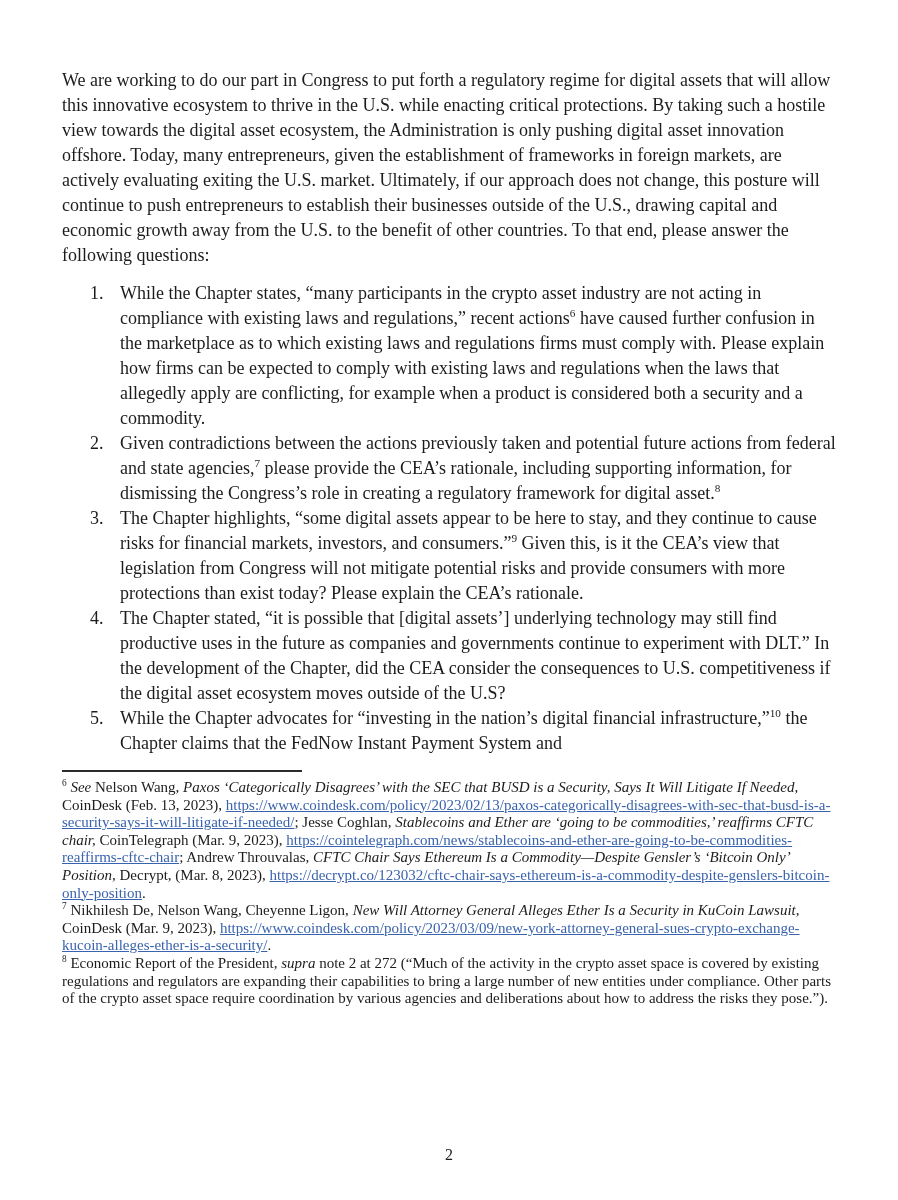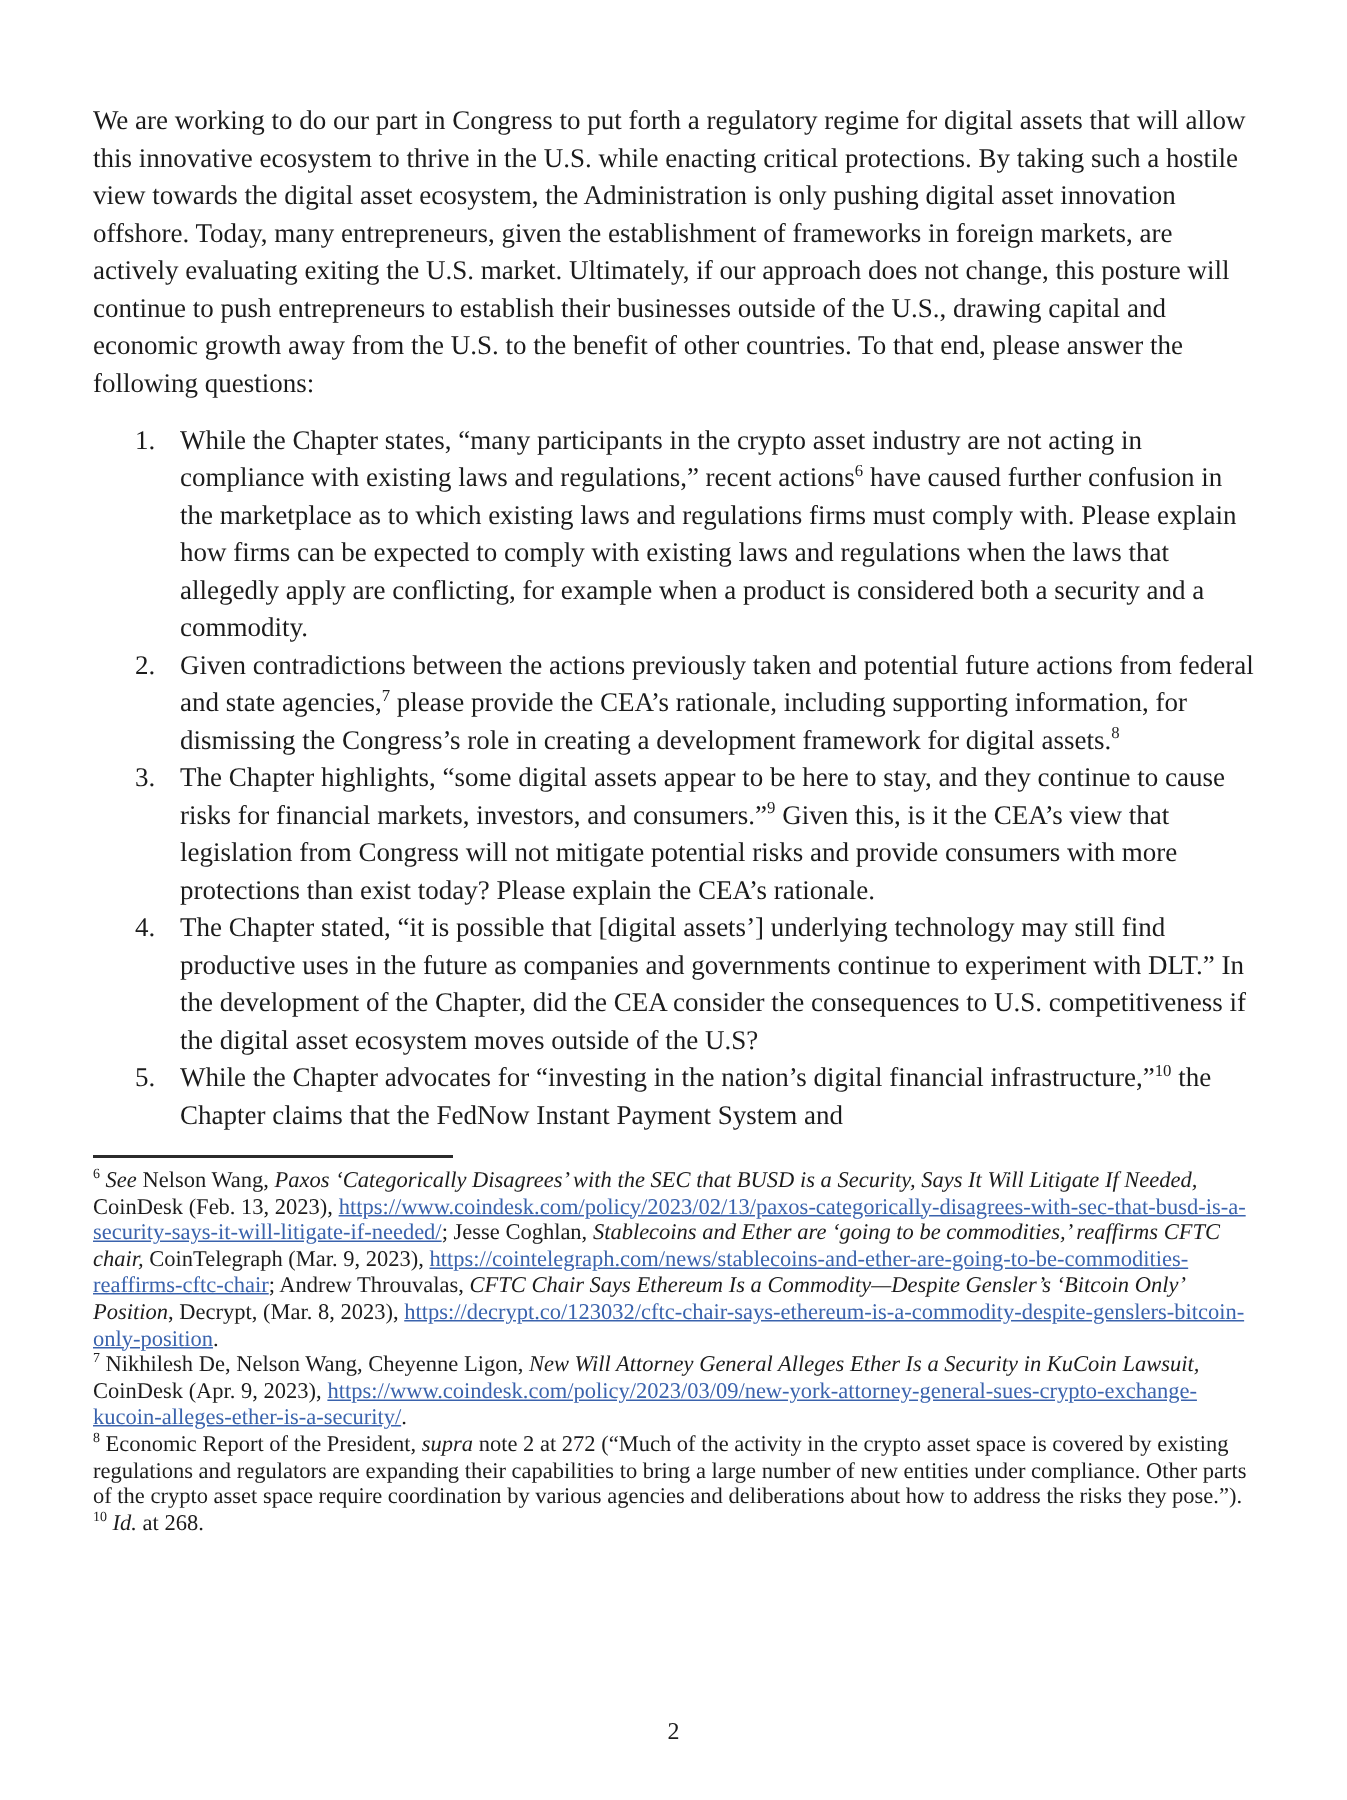--- a/index.html
+++ b/index.html
@@ -33,40 +33,39 @@
 
     <p class="intro">We are working to do our part in Congress to put forth a regulatory regime for digital assets that will allow this innovative ecosystem to thrive in the U.S. while enacting critical protections. By taking such a hostile view towards the digital asset ecosystem, the Administration is only pushing digital asset innovation offshore. Today, many entrepreneurs, given the establishment of frameworks in foreign markets, are actively evaluating exiting the U.S. market.  Ultimately, if our approach does not change, this posture will continue to push entrepreneurs to establish their businesses outside of the U.S., drawing capital and economic growth away from the U.S. to the benefit of other countries. To that end, please answer the following questions:</p>
 
     <div class="q-list">
       <div class="q-item">
         <span class="q-num">1.</span>
         <span class="q-text"><span>While the Chapter states, “many participants in the crypto asset industry are not acting in compliance with existing laws and regulations,” recent actions</span><sup>6</sup><span> have caused further confusion in the marketplace as to which existing laws and regulations firms must comply with. Please explain how firms can be expected to comply with existing laws and regulations when the laws that allegedly apply are conflicting, for example when a product is considered both a security and a commodity.</span></span>
       </div>
       <div class="q-item">
         <span class="q-num">2.</span>
-        <span class="q-text"><span>Given contradictions between the actions previously taken and potential future actions from federal and state agencies,</span><sup>7</sup><span> please provide the CEA’s rationale, including supporting information, for dismissing the Congress’s role in creating a development framework for digital assets.</span><sup>8</sup></span>
+        <span class="q-text"><span>Given contradictions between the actions previously taken and potential future actions from federal and state agencies,</span><sup>7</sup><span> please provide the CEA’s rationale, including supporting information, for dismissing the Congress’s role in creating a regulatory framework for digital asset.</span><sup>8</sup></span>
       </div>
       <div class="q-item">
         <span class="q-num">3.</span>
         <span class="q-text"><span>The Chapter highlights, “some digital assets appear to be here to stay, and they continue to cause risks for financial markets, investors, and consumers.”</span><sup>9</sup><span> Given this, is it the CEA’s view that legislation from Congress will not mitigate potential risks and provide consumers with more protections than exist today? Please explain the CEA’s rationale.</span></span>
       </div>
       <div class="q-item">
         <span class="q-num">4.</span>
         <span class="q-text"><span>The Chapter stated, “it is possible that [digital assets’] underlying technology may still find productive uses in the future as companies and governments continue to experiment with DLT.” In the development of the Chapter, did the CEA consider the consequences to U.S. competitiveness if the digital asset ecosystem moves outside of the U.S?</span></span>
       </div>
       <div class="q-item">
         <span class="q-num">5.</span>
         <span class="q-text"><span>While the Chapter advocates for “investing in the nation’s digital financial infrastructure,”</span><sup>10</sup><span> the Chapter claims that the FedNow Instant Payment System and</span></span>
       </div>
     </div>
 
     <div class="footnotes">
       <hr class="fn-sep">
       <p class="fn"><sup>6</sup><span> </span><em>See</em><span> Nelson Wang, </span><em>Paxos ‘Categorically Disagrees’ with the SEC that BUSD is a Security, Says It Will Litigate If Needed,</em><span> CoinDesk (Feb. 13, 2023), </span><a href="#">https://www.coindesk.com/policy/2023/02/13/paxos-categorically-disagrees-with-sec-that-busd-is-a-security-says-it-will-litigate-if-needed/</a><span>; Jesse Coghlan, </span><em>Stablecoins and Ether are ‘going to be commodities,’ reaffirms CFTC chair,</em><span> CoinTelegraph (Mar. 9, 2023), </span><a href="#">https://cointelegraph.com/news/stablecoins-and-ether-are-going-to-be-commodities-reaffirms-cftc-chair</a><span>; Andrew Throuvalas, </span><em>CFTC Chair Says Ethereum Is a Commodity—Despite Gensler’s ‘Bitcoin Only’ Position</em><span>, Decrypt, (Mar. 8, 2023), </span><a href="#">https://decrypt.co/123032/cftc-chair-says-ethereum-is-a-commodity-despite-genslers-bitcoin-only-position</a><span>.</span></p>
-      <p class="fn"><sup>7</sup><span> Nikhilesh De, Nelson Wang, Cheyenne Ligon, </span><em>New Will Attorney General Alleges Ether Is a Security in KuCoin Lawsuit,</em><span> CoinDesk (Apr. 9, 2023), </span><a href="#">https://www.coindesk.com/policy/2023/03/09/new-york-attorney-general-sues-crypto-exchange-kucoin-alleges-ether-is-a-security/</a><span>.</span></p>
+      <p class="fn"><sup>7</sup><span> Nikhilesh De, Nelson Wang, Cheyenne Ligon, </span><em>New Will Attorney General Alleges Ether Is a Security in KuCoin Lawsuit,</em><span> CoinDesk (Mar. 9, 2023), </span><a href="#">https://www.coindesk.com/policy/2023/03/09/new-york-attorney-general-sues-crypto-exchange-kucoin-alleges-ether-is-a-security/</a><span>.</span></p>
       <p class="fn"><sup>8</sup><span> Economic Report of the President, </span><em>supra</em><span> note 2 at 272 (“Much of the activity in the crypto asset space is covered by existing regulations and regulators are expanding their capabilities to bring a large number of new entities under compliance. Other parts of the crypto asset space require coordination by various agencies and deliberations about how to address the risks they pose.”).</span></p>
-      <p class="fn"><sup>10</sup><span> </span><em>Id.</em><span> at 268.</span></p>
     </div>
 
   </div>
 
   <div class="page-num">2</div>
 </div>
 
 </body></html>

